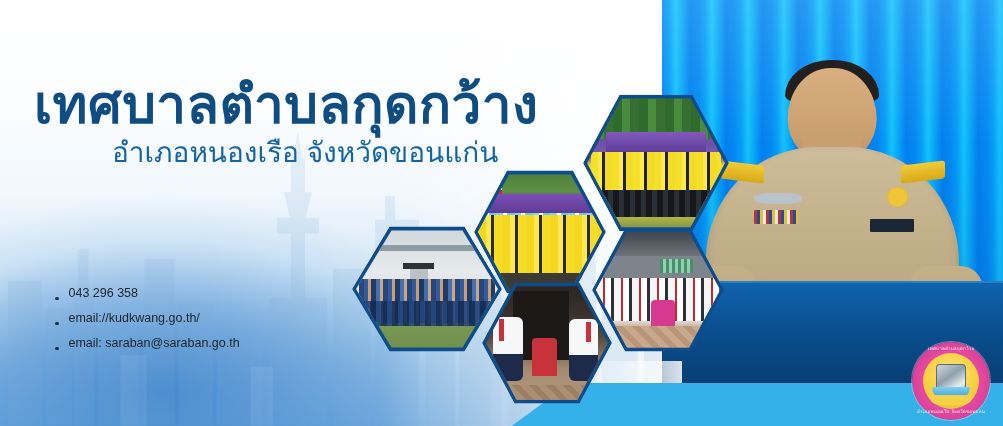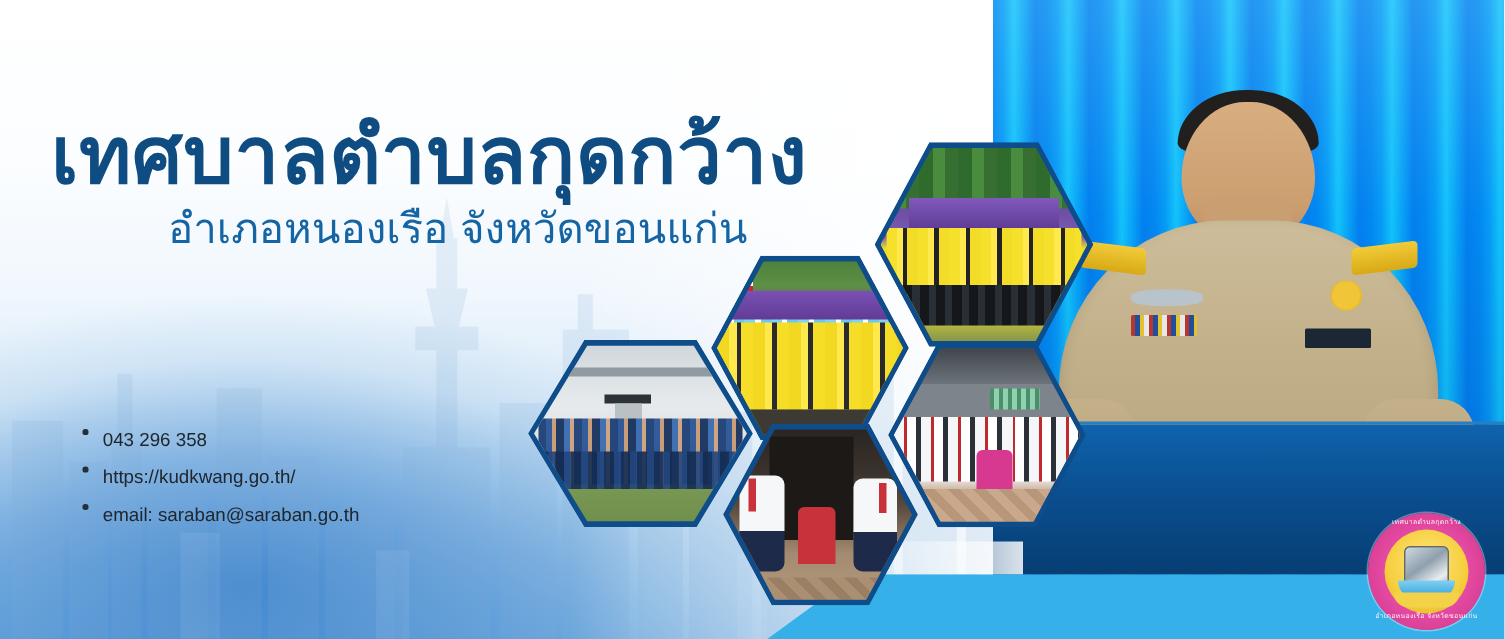--- a/index.html
+++ b/index.html
@@ -203,21 +203,21 @@
     font-size:28px; line-height:1.1;
     color:#1565a5; font-weight:400;
     white-space:nowrap;
   }
 
   .contact{
     position:absolute; left:55px; top:286px; z-index:6;
     list-style:none;
   }
   .contact li{
-    display:flex; align-items:flex-start;
+    display:flex; align-items:flex-end;
     font-size:12.5px; color:#20262c;
     margin-bottom:11px;
     white-space:nowrap;
   }
   .contact .dot{
     width:3.5px; height:3.5px; border-radius:50%;
     background:#23303a; margin-right:10px; flex:0 0 auto;
   }
 
   
@@ -465,21 +465,21 @@
     <div class="subtitle">อำเภอหนองเรือ จังหวัดขอนแก่น</div>
   </div>
 
   <ul class="contact">
     <li>
       <span class="dot"></span>
       <span>043 296 358</span>
     </li>
     <li>
       <span class="dot"></span>
-      <span>https://kudkwang.go.th/</span>
+      <span>email://kudkwang.go.th/</span>
     </li>
     <li>
       <span class="dot"></span>
       <span>email: saraban@saraban.go.th</span>
     </li>
   </ul>
 
   <div class="seal">
     <div class="seal-text-top">เทศบาลตำบลกุดกว้าง</div>
     <div class="seal-inner">

